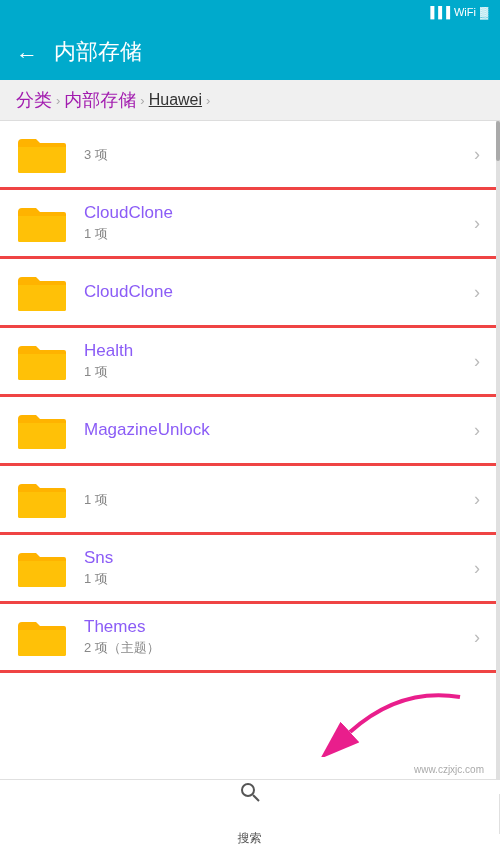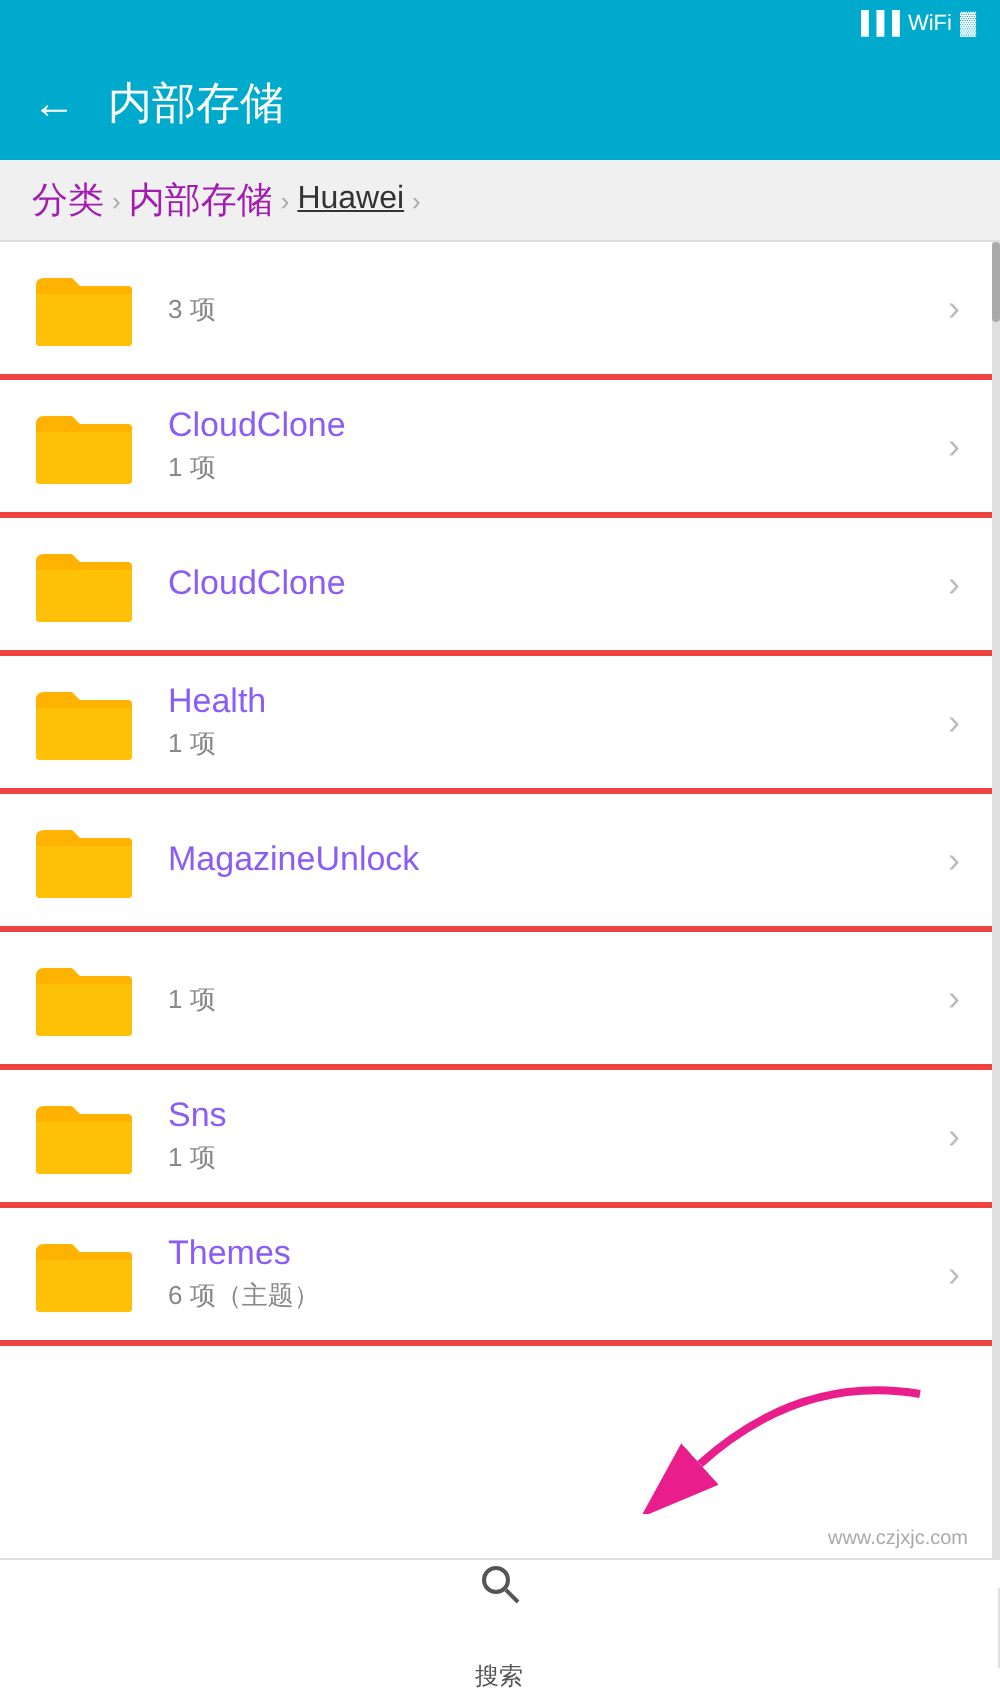--- a/index.html
+++ b/index.html
@@ -331,21 +331,21 @@
 
     <div class="folder-item">
       <div class="folder-icon">
         <svg viewBox="0 0 52 42" xmlns="http://www.w3.org/2000/svg">
           <path d="M2 10 Q2 6 6 6 L20 6 L24 10 L48 10 Q50 10 50 12 L50 38 Q50 40 48 40 L4 40 Q2 40 2 38 Z" fill="#FFB300"></path>
           <path d="M2 14 L50 14 L50 38 Q50 40 48 40 L4 40 Q2 40 2 38 Z" fill="#FFC107"></path>
         </svg>
       </div>
       <div class="folder-info">
         <div class="folder-name">Themes</div>
-        <div class="folder-meta">6 项（主题）</div>
+        <div class="folder-meta">2 项（主题）</div>
       </div>
       <span class="chevron-icon">›</span>
     </div>
 
   </div>
 
   <div class="scrollbar">
     <div class="scrollbar-thumb"></div>
   </div>
 </div>

